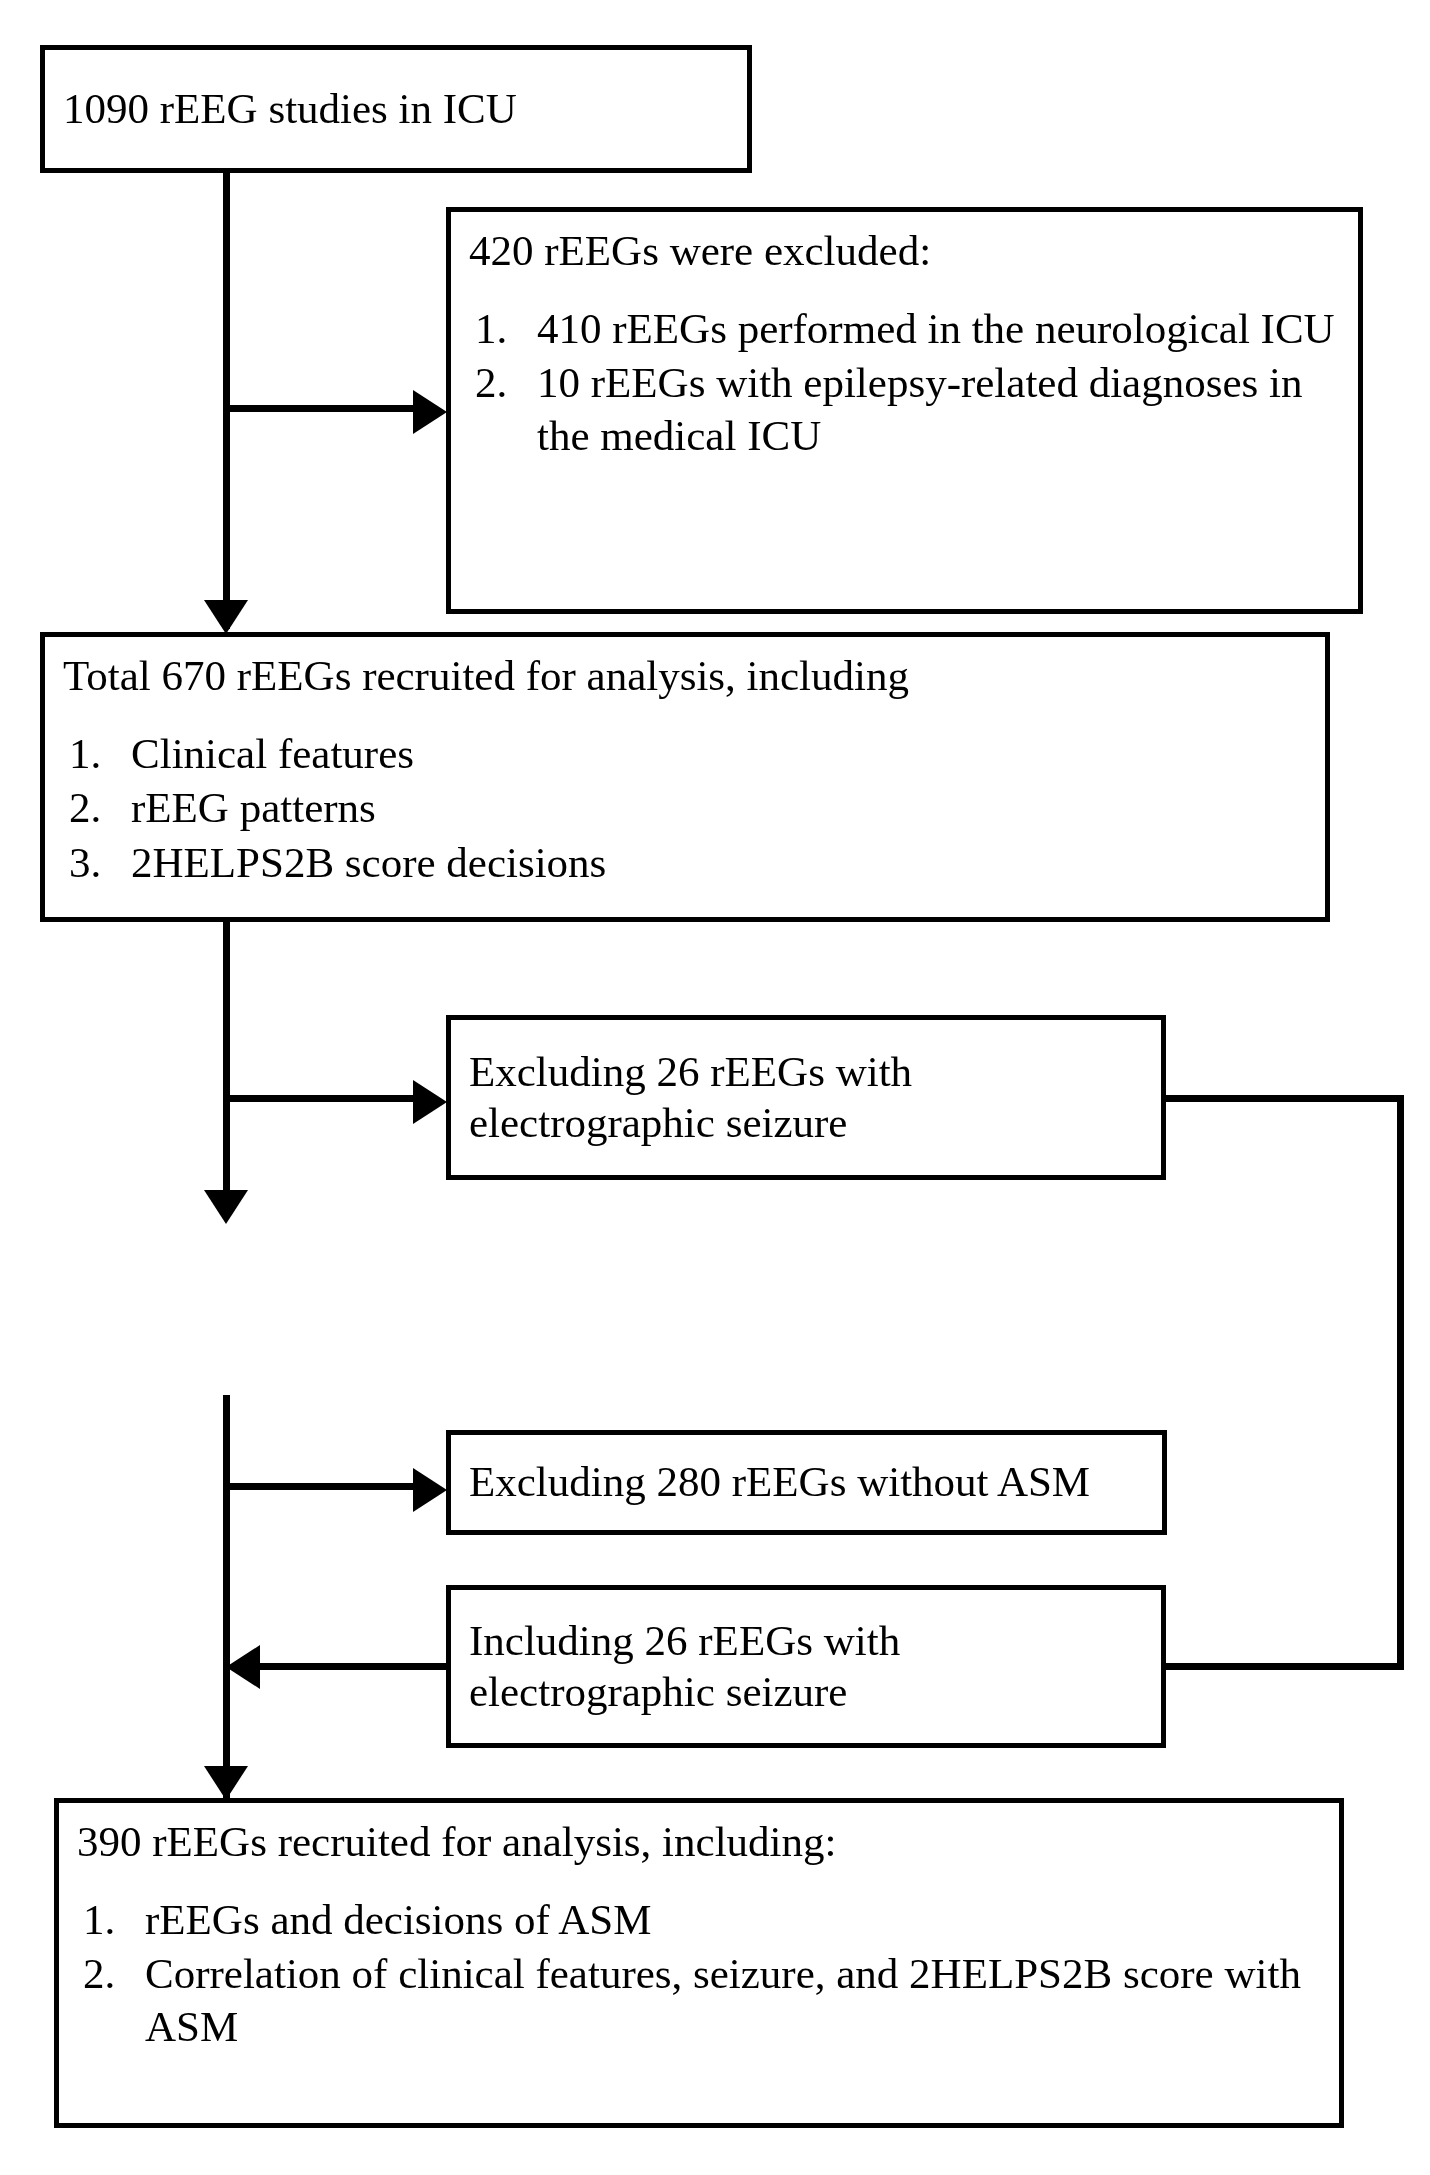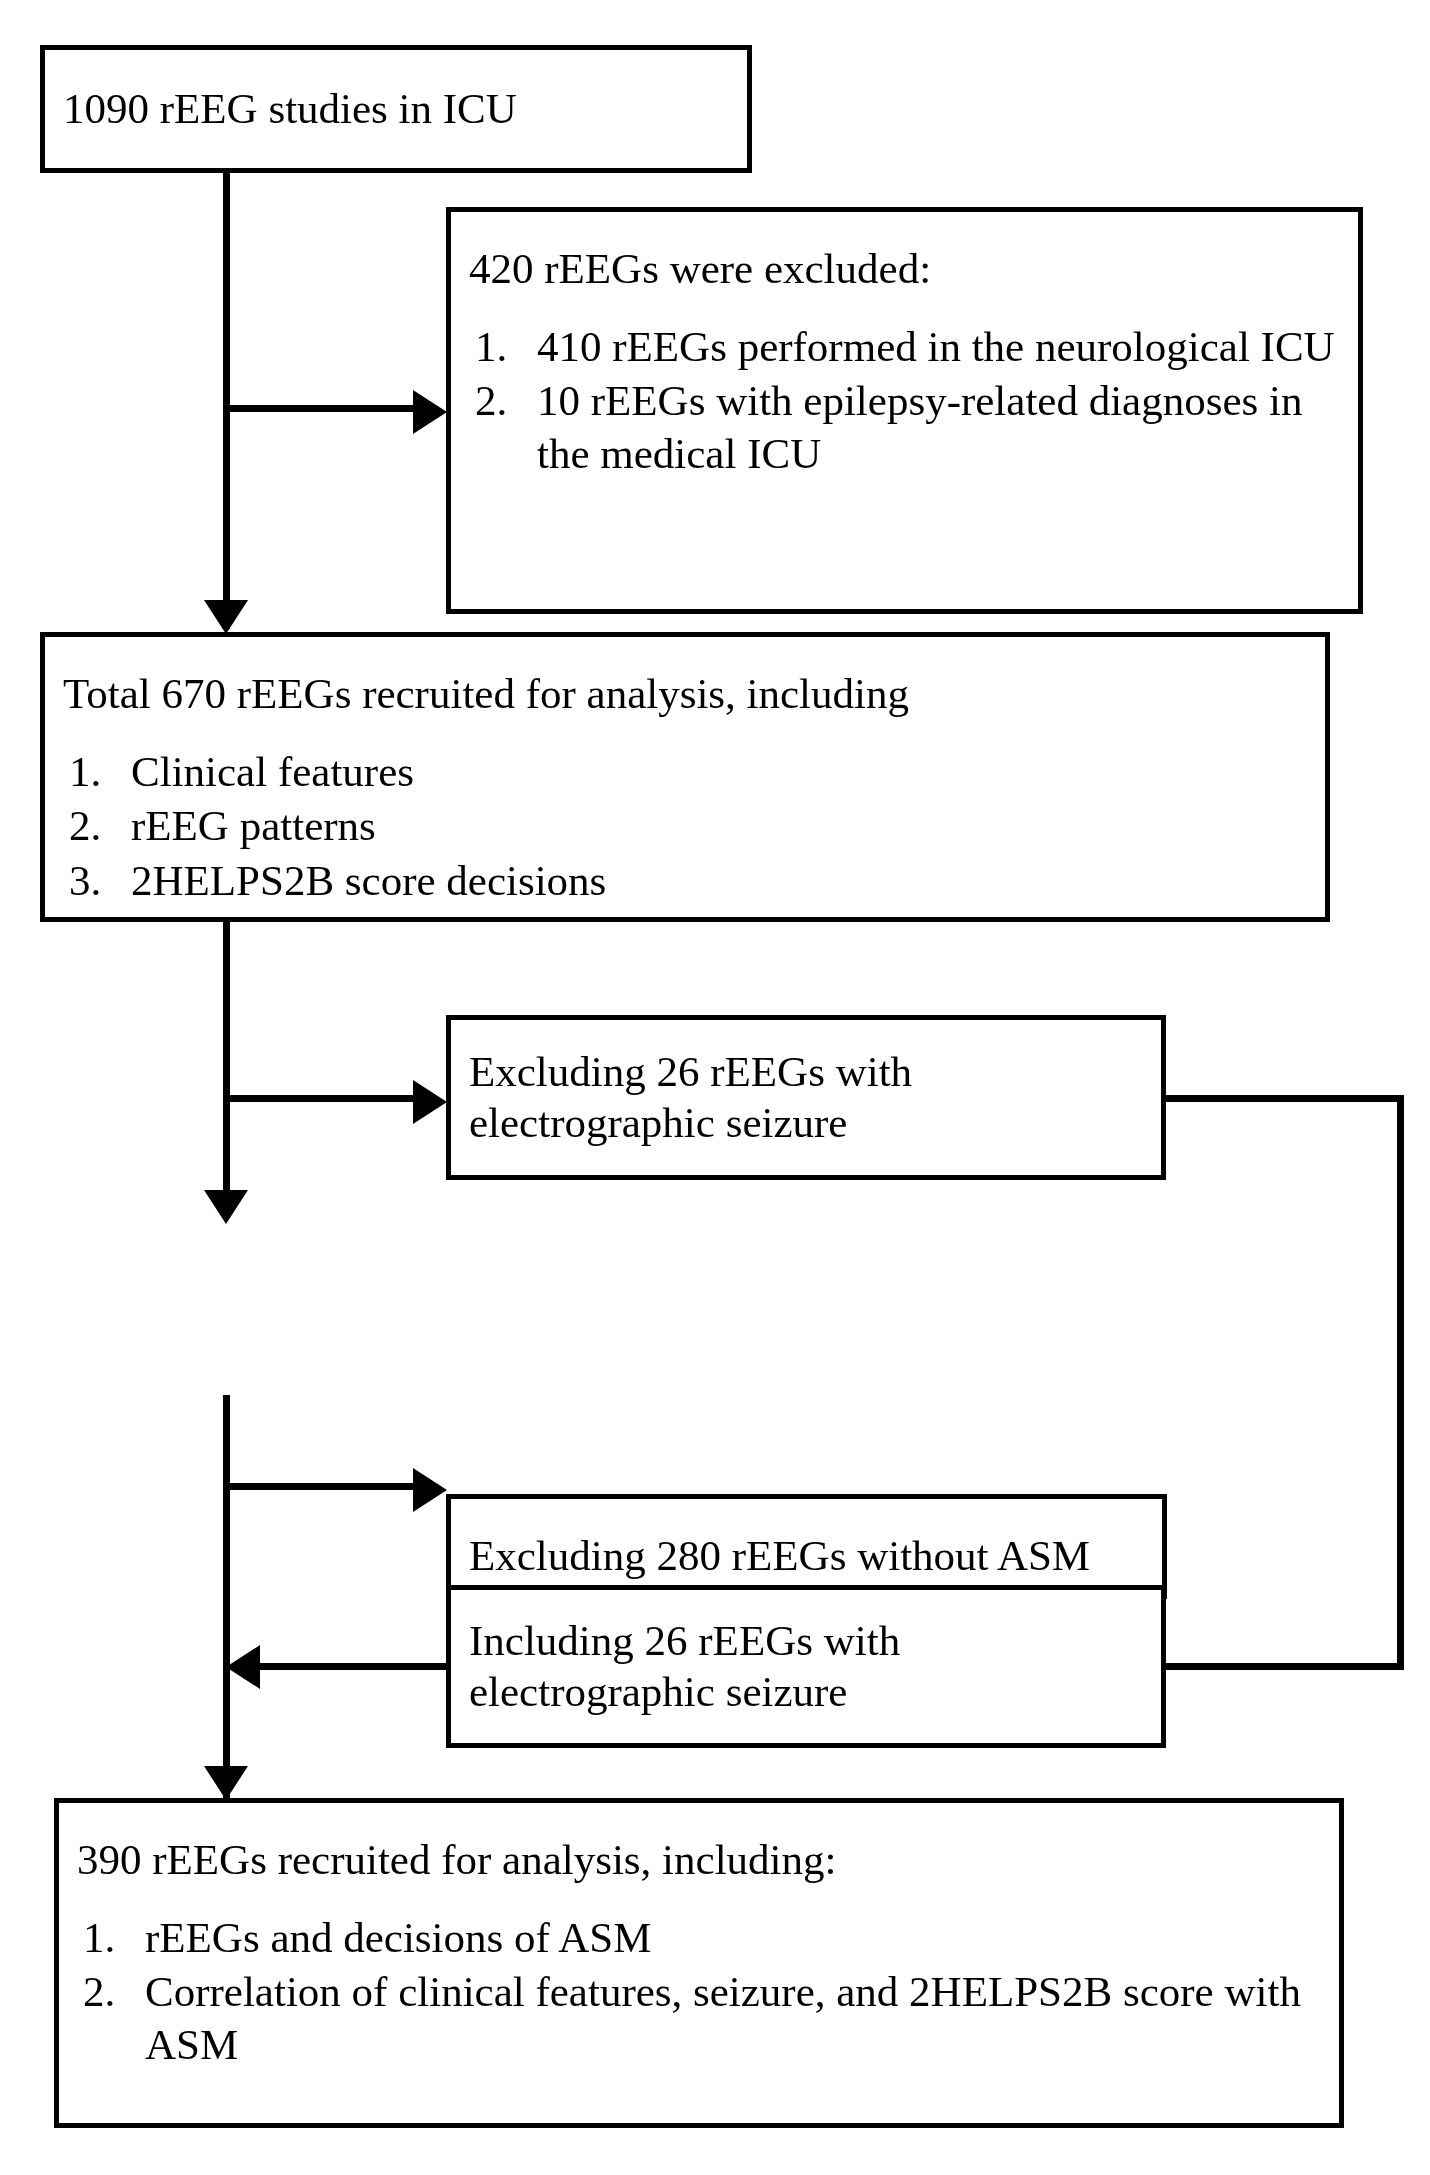--- a/index.html
+++ b/index.html
@@ -14,21 +14,21 @@
     background: #ffffff;
     font-family: "Liberation Serif", "DejaVu Serif", serif;
     color: #000000;
     overflow: hidden;
   }
   .box {
     position: absolute;
     box-sizing: border-box;
     border: 5px solid #000000;
     background: #ffffff;
-    padding: 32px 18px;
+    padding: 14px 18px;
   }
   .box .headline {
     font-size: 43px;
     line-height: 1.18;
     white-space: nowrap;
   }
   .box .headline.wrap {
     white-space: normal;
   }
   ol.numlist {
@@ -150,21 +150,21 @@
   <div class="vline" style="left:1397px; top:1095px; height:575px;"></div>
   <div class="hline" style="left:1164px; top:1663px; width:240px;"></div>
 
 
   <div class="vline" style="left:223px; top:1395px; height:405px;"></div>
   <div class="arrow-down" style="left:204px; top:1766px;"></div>
 
   <div class="hline" style="left:223px; top:1483px; width:200px;"></div>
   <div class="arrow-right" style="left:413px; top:1468px;"></div>
 
-  <div class="box" style="left:446px; top:1494px; width:721px; height:105px; display:flex; align-items:flex-start;">
+  <div class="box" style="left:446px; top:1430px; width:721px; height:105px; display:flex; align-items:center;">
     <div class="headline">Excluding 280 rEEGs without ASM</div>
   </div>
 
   <div class="box" style="left:446px; top:1585px; width:720px; height:163px; display:flex; align-items:center;">
     <div class="headline wrap">Including 26 rEEGs with electrographic seizure</div>
   </div>
 
   <div class="hline" style="left:255px; top:1663px; width:195px;"></div>
   <div class="arrow-left" style="left:226px; top:1645px;"></div>
 

